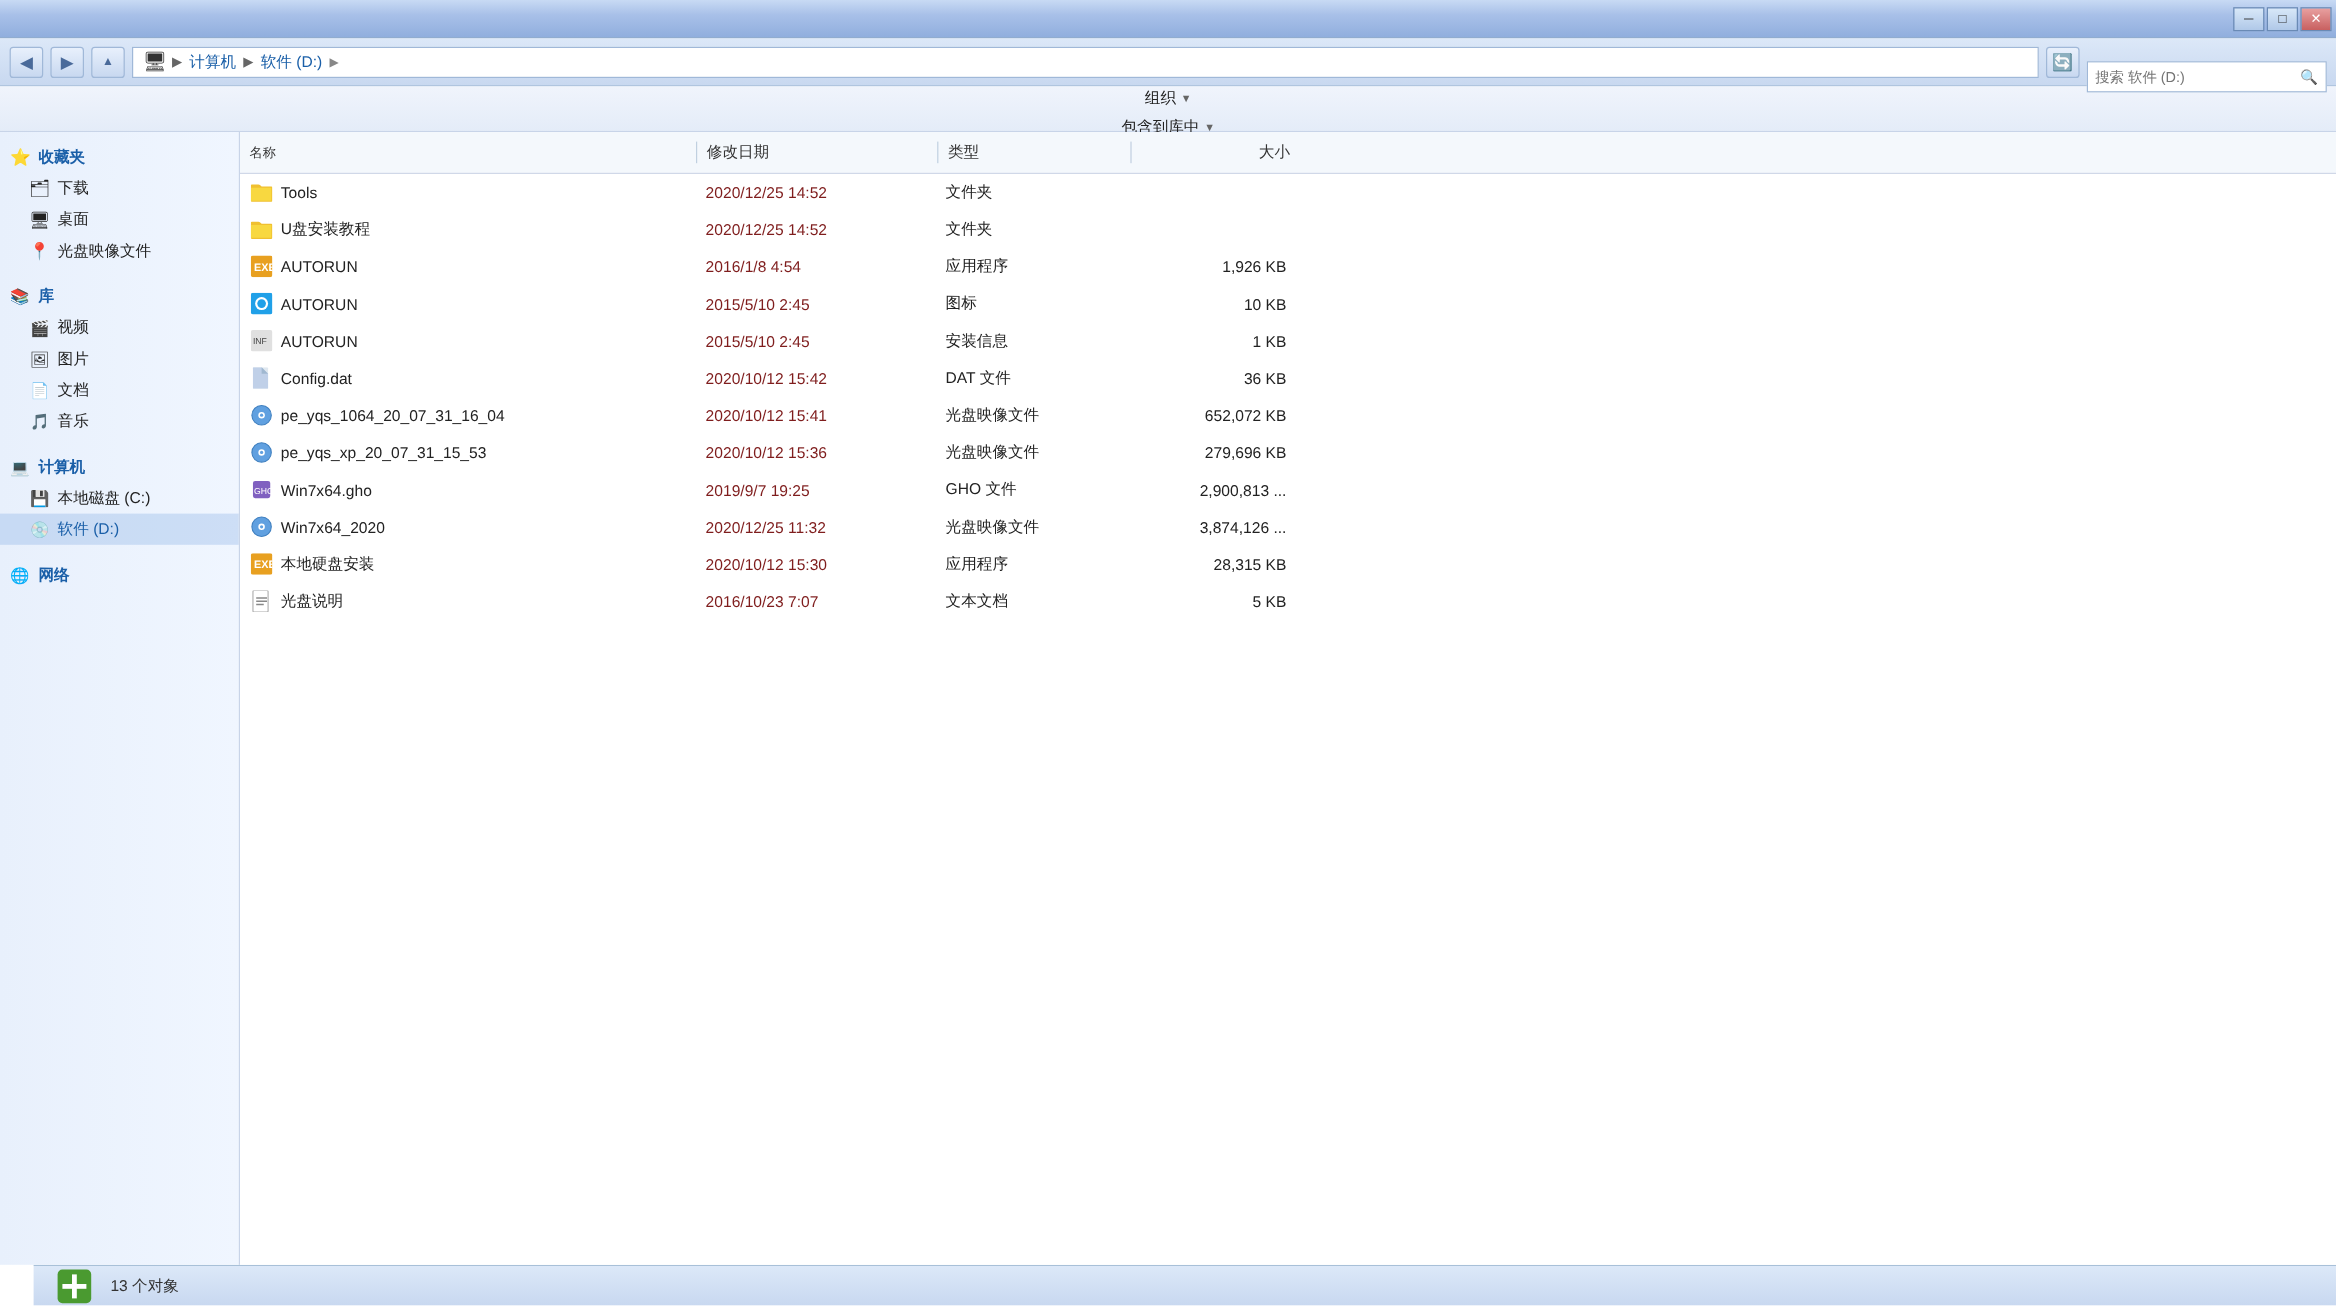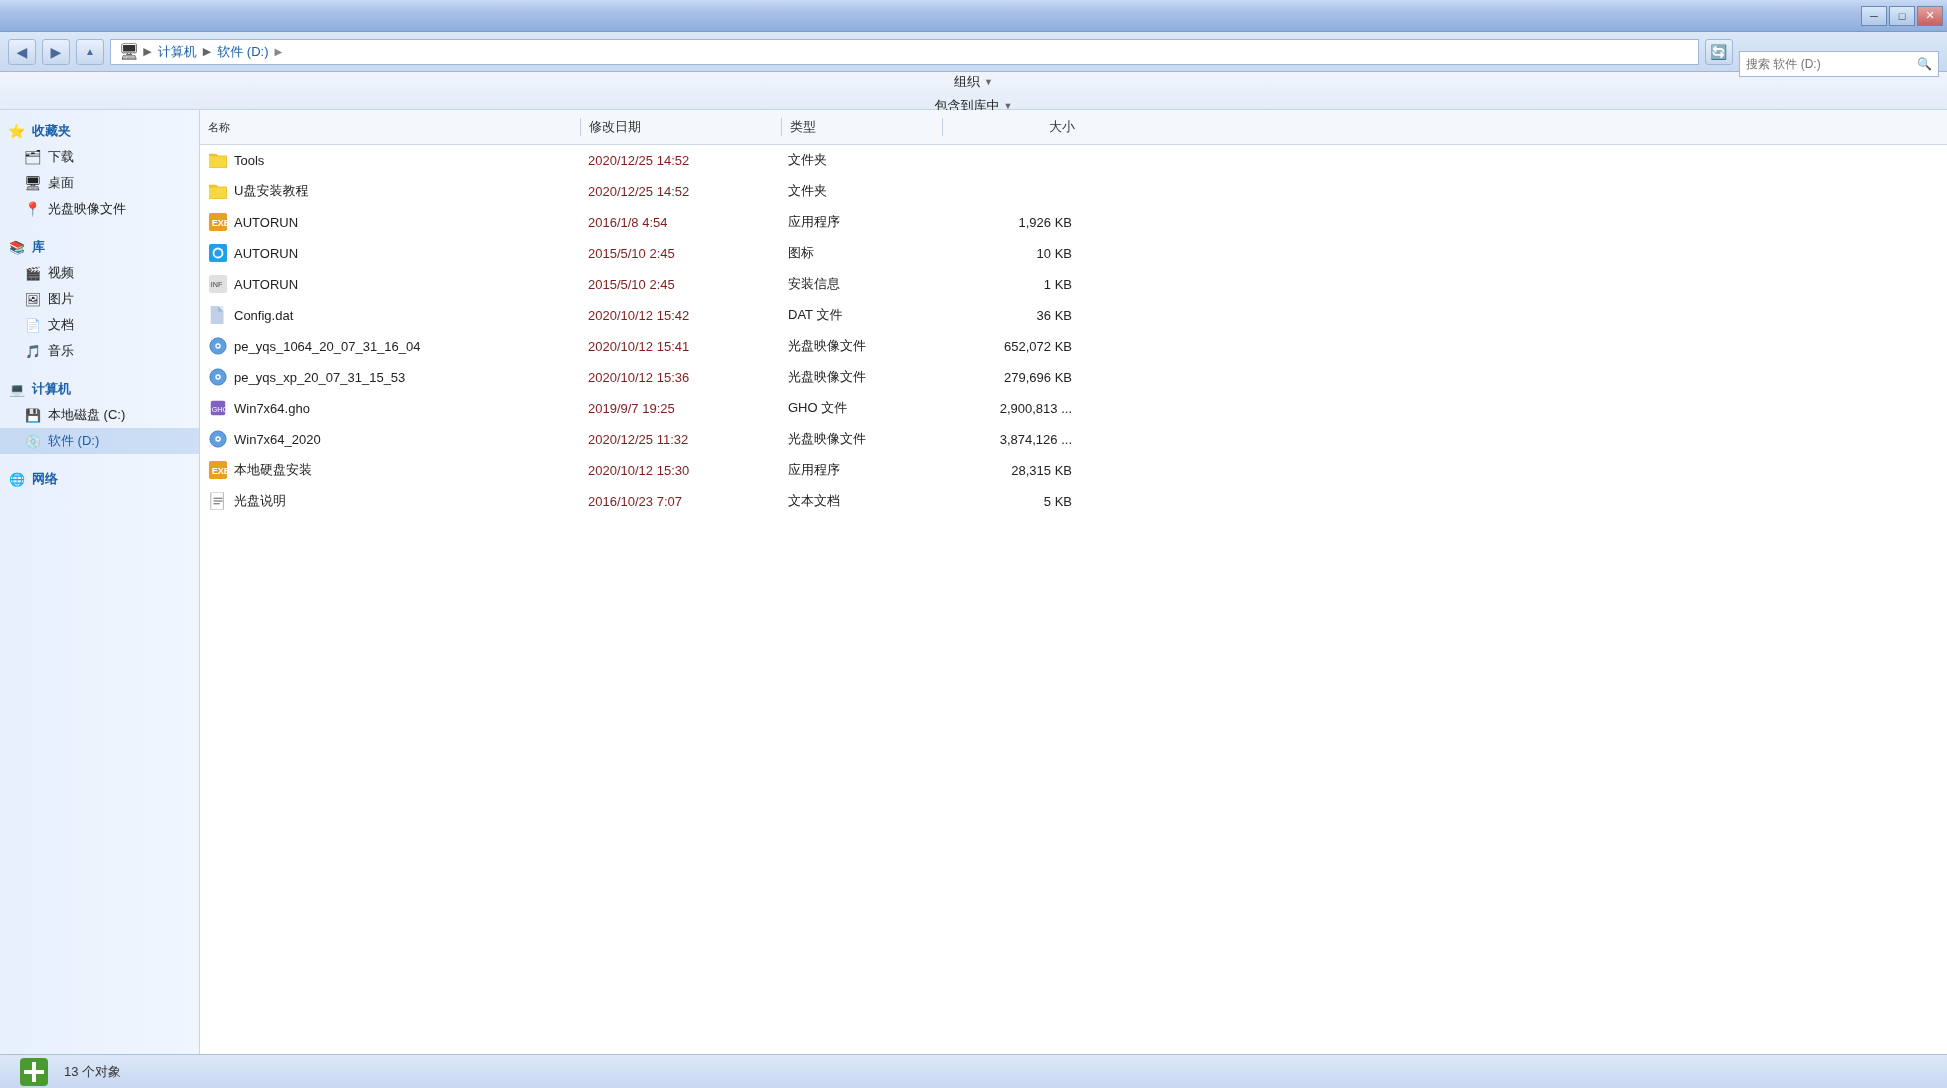--- a/index.html
+++ b/index.html
@@ -319,20 +319,21 @@
     .status-bar {
       height: 34px;
       background: linear-gradient(to bottom, #dce8f8, #c8d8f0);
       border-top: 1px solid #a8c0d8;
       display: flex;
       align-items: center;
       padding: 0 16px;
       gap: 12px;
       font-size: 13px;
       color: #333;
+      margin-left: 28px;
     }
     .status-icon {
       width: 36px;
       height: 36px;
       display: flex;
       align-items: center;
       justify-content: center;
     }
 
     

